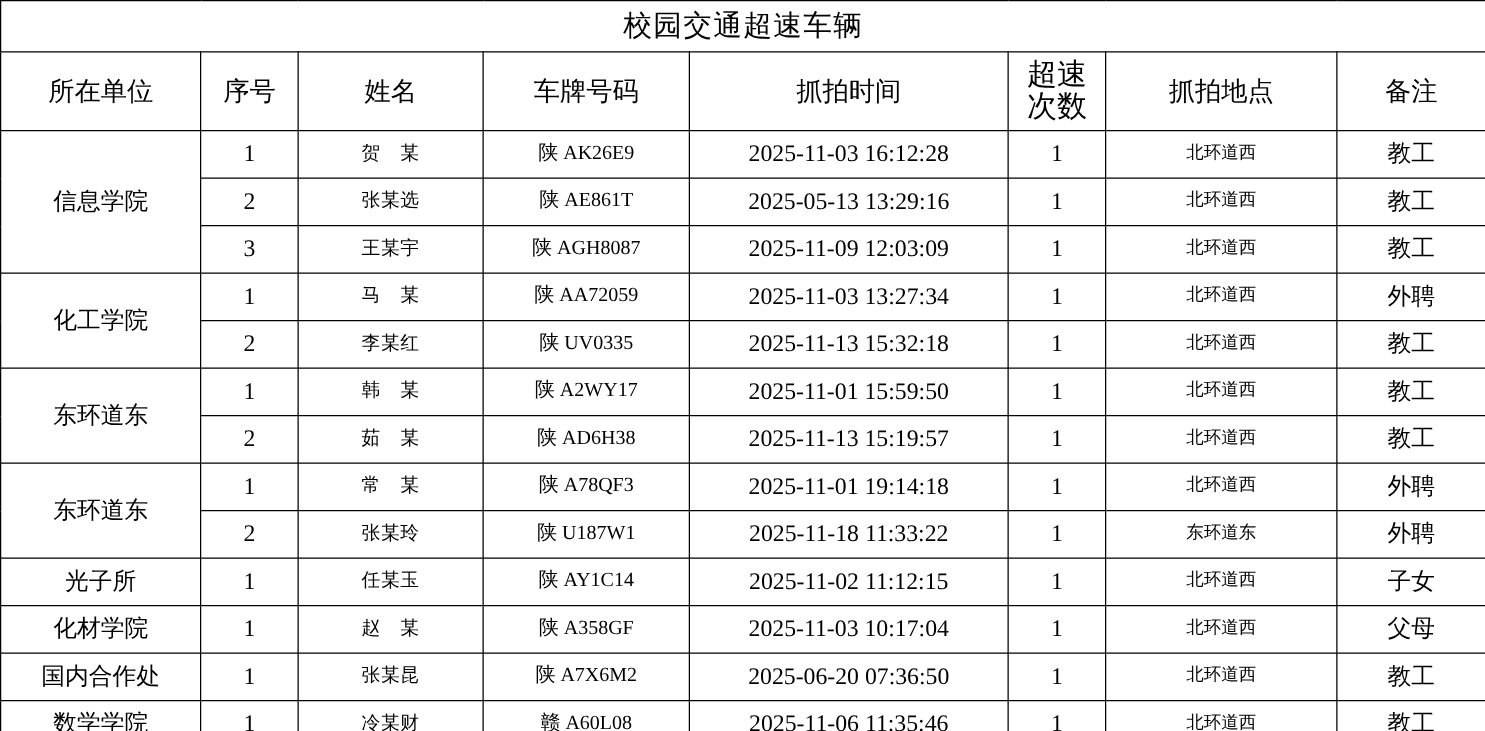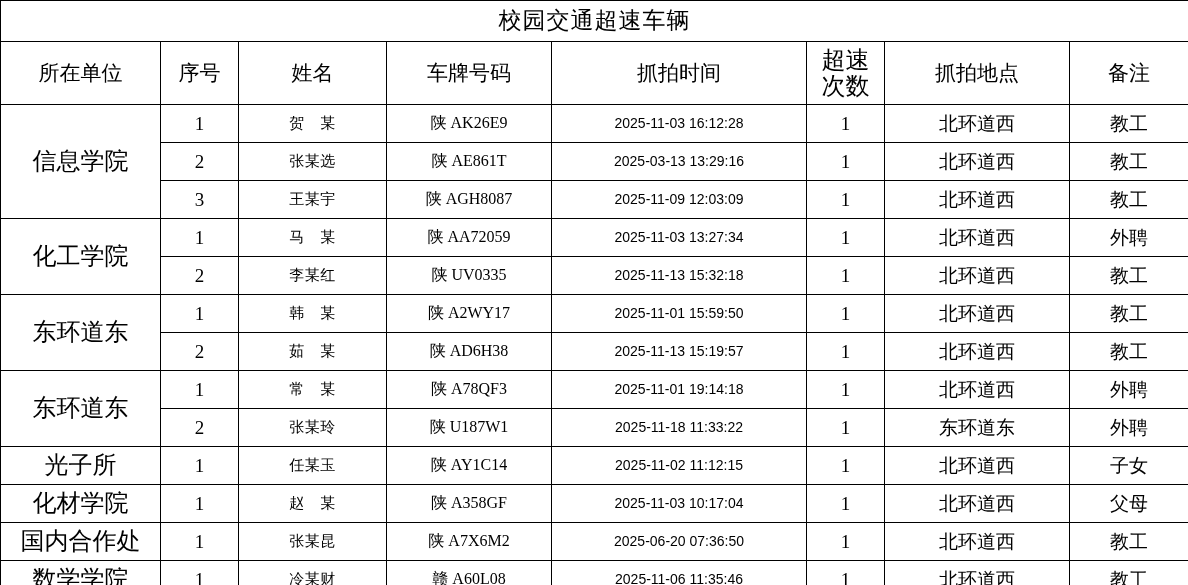--- a/index.html
+++ b/index.html
@@ -47,38 +47,38 @@
   .header-cell .two-line {
     display: block;
     line-height: 1.1;
     font-size: 24px;
   }
   .data-cell {
     height: 37px;
     font-size: 19px;
   }
   .unit-cell {
-    font-size: 24px;
+    font-size: 19px;
   }
   .name-cell {
     font-size: 15px;
     letter-spacing: 0.5px;
   }
   .plate-cell {
     font-size: 16px;
   }
   .time-cell {
+    font-size: 19px;
+    font-family: Liberation Serif, serif;
+  }
+  .count-cell {
+    font-size: 19px;
+  }
+  .place-cell {
     font-size: 14px;
-    font-family: Liberation Sans, sans-serif;
-  }
-  .count-cell {
-    font-size: 19px;
-  }
-  .place-cell {
-    font-size: 19px;
   }
   .note-cell {
     font-size: 19px;
   }
   .seq-cell {
     font-size: 19px;
   }
 </style>
 </head>
 <body>
@@ -119,21 +119,21 @@
           <td class="data-cell plate-cell">陕 AK26E9</td>
           <td class="data-cell time-cell">2025-11-03  16:12:28</td>
           <td class="data-cell count-cell">1</td>
           <td class="data-cell place-cell">北环道西</td>
           <td class="data-cell note-cell">教工</td>
         </tr>
         <tr>
           <td class="data-cell seq-cell">2</td>
           <td class="data-cell name-cell">张某选</td>
           <td class="data-cell plate-cell">陕 AE861T</td>
-          <td class="data-cell time-cell">2025-03-13  13:29:16</td>
+          <td class="data-cell time-cell">2025-05-13  13:29:16</td>
           <td class="data-cell count-cell">1</td>
           <td class="data-cell place-cell">北环道西</td>
           <td class="data-cell note-cell">教工</td>
         </tr>
         <tr>
           <td class="data-cell seq-cell">3</td>
           <td class="data-cell name-cell">王某宇</td>
           <td class="data-cell plate-cell">陕 AGH8087</td>
           <td class="data-cell time-cell">2025-11-09  12:03:09</td>
           <td class="data-cell count-cell">1</td>

